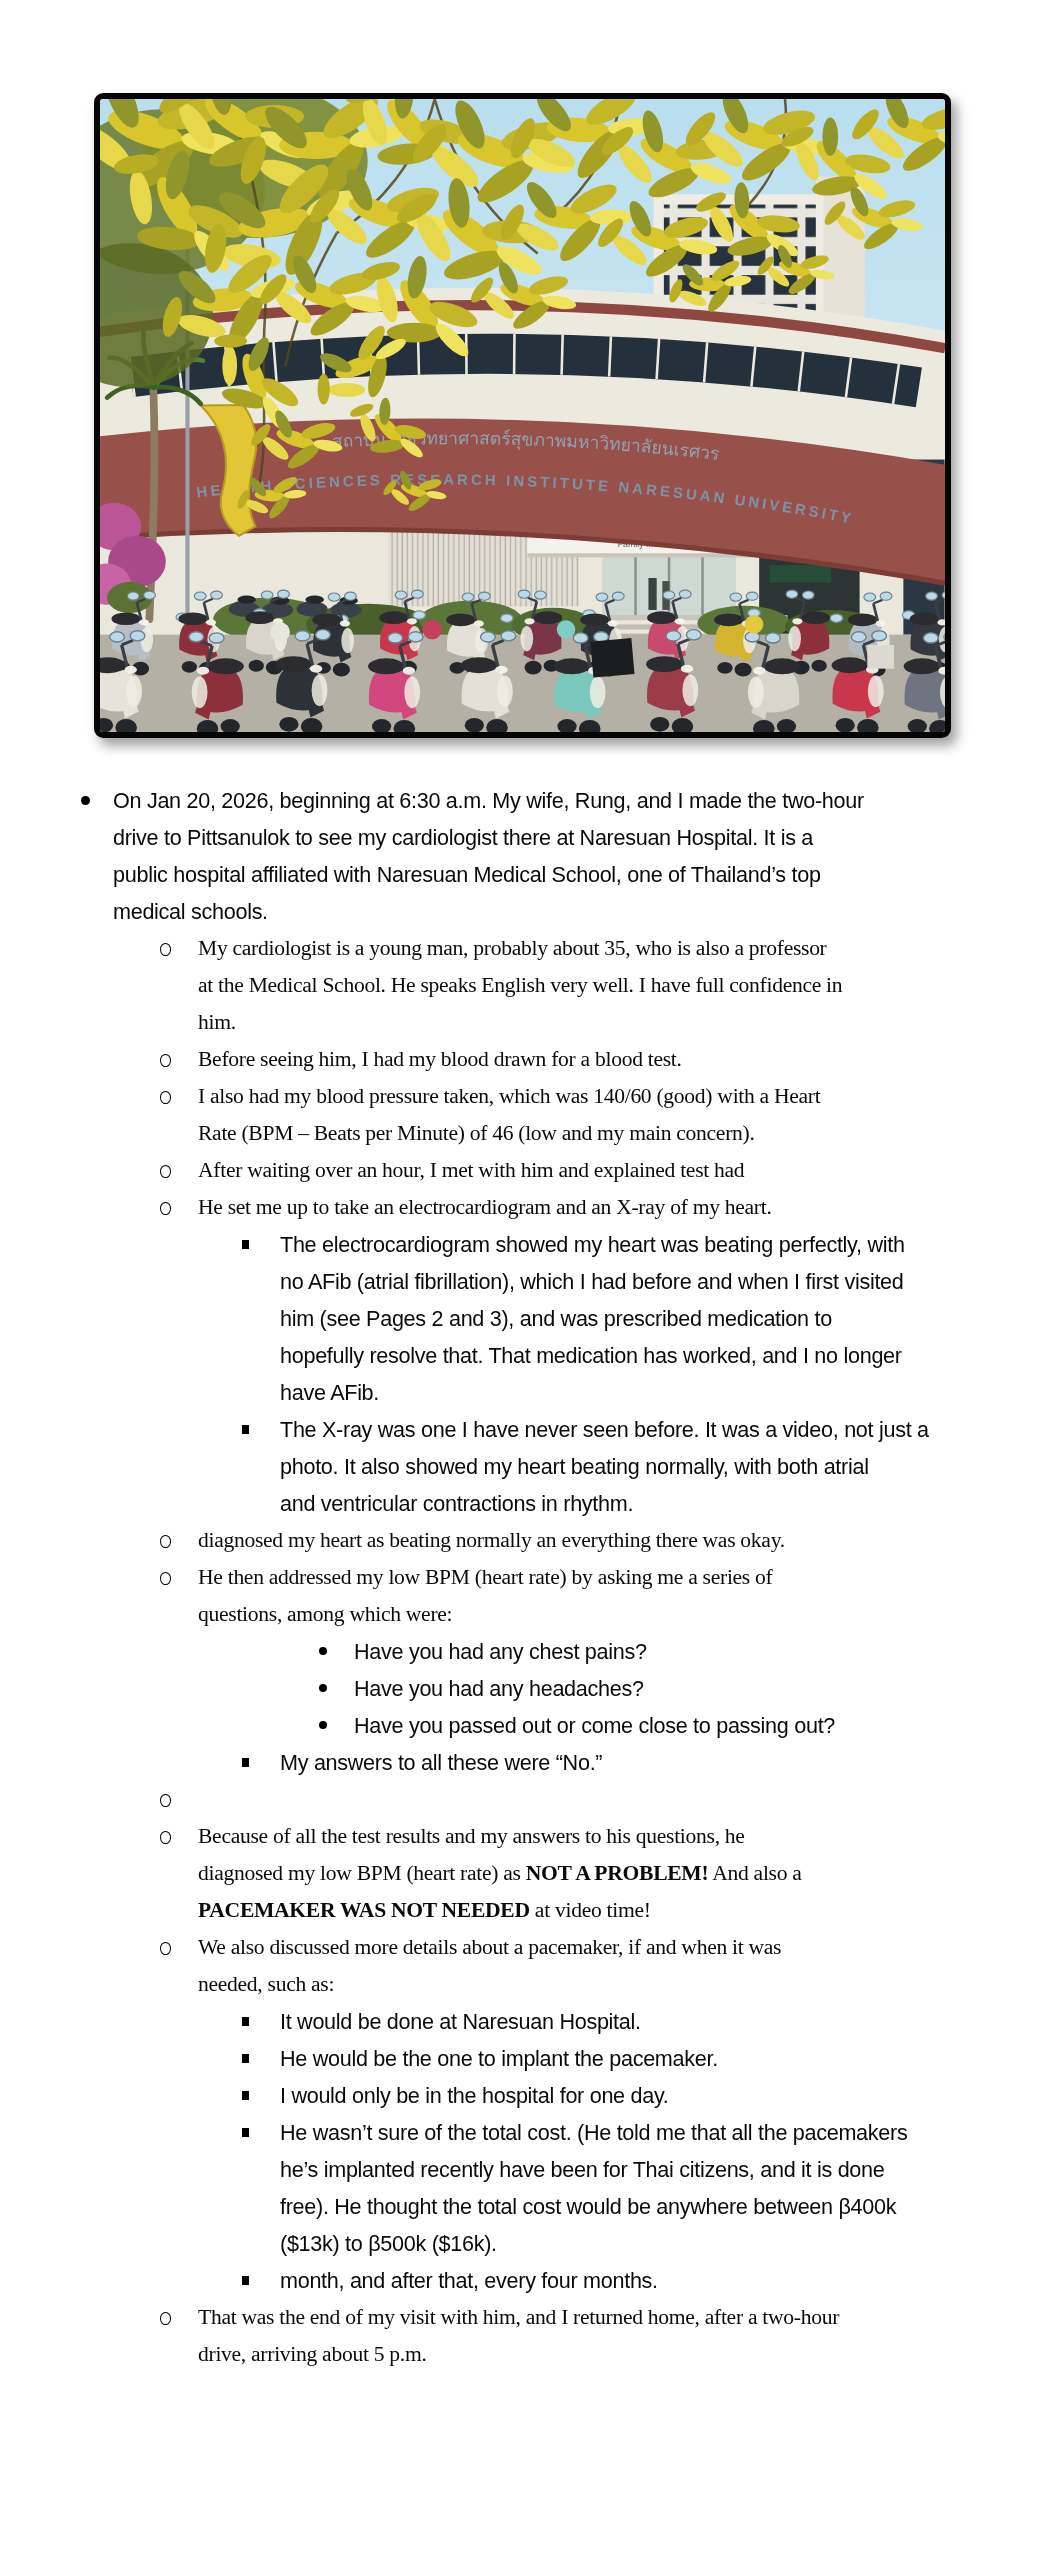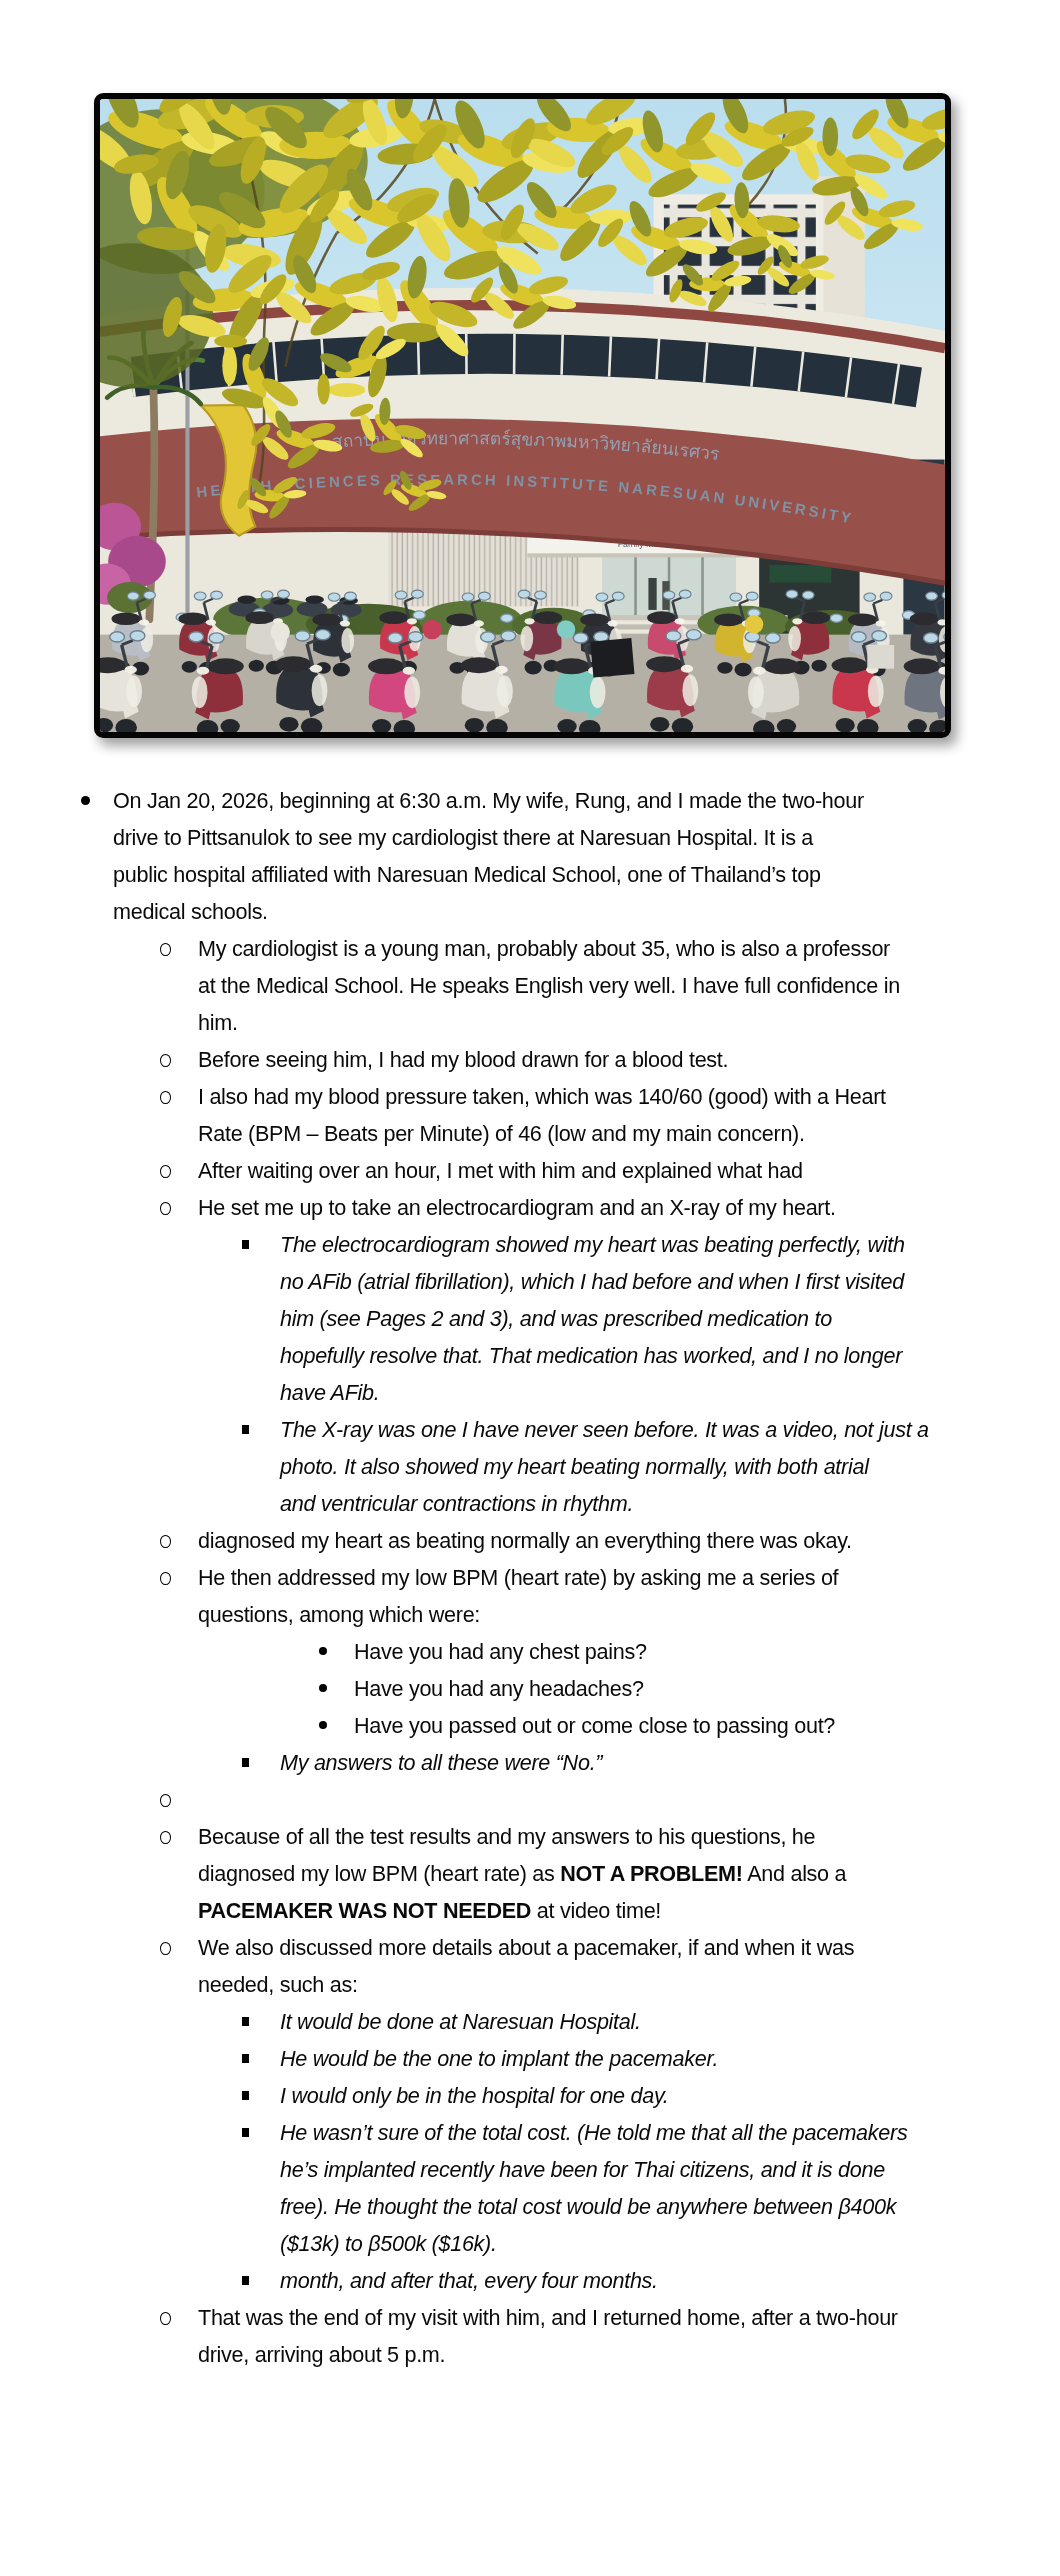--- a/index.html
+++ b/index.html
@@ -22,22 +22,22 @@
   .b{font-weight:bold;}
   .bullet{position:absolute;display:block;}
   .bullet-disc{width:8.8px;height:8.8px;background:#000;border-radius:50%;top:14px;}
   .bullet-circle{width:8.8px;height:10.8px;border:1.5px solid #000;border-radius:50%;background:transparent;top:13px;}
   .bullet-square{width:7.2px;height:8.8px;background:#000;top:14px;}
   .l1 > .bullet{left:81px;}
   .l2 > .bullet{left:160px;}
   .l3 > .bullet{left:242px;}
   .l4 > .bullet{left:319px;width:8.2px;height:8.2px;}
   .l1 .txt{margin-left:113px;}
-  .l2 .txt{margin-left:198px;}
-  .l3 .txt{margin-left:280px;font-style:italic;}
+  .l2 .txt{margin-left:198px;font-family:Liberation Serif, serif;}
+  .l3 .txt{margin-left:280px;}
   .l4 .txt{margin-left:354px;}
 </style>
 </head>
 <body>
 
 <div id="page">
 
   <div id="photo-frame">
     <svg viewBox="0 0 1641 1229" preserveAspectRatio="xMidYMid slice" aria-hidden="true">
       <defs>
@@ -291,21 +291,21 @@
       <div class="li l2">
         <span class="bullet bullet-circle"></span>
         <div class="txt">
           <div class="ln"><span>I also had my blood pressure taken, which was 140/60 (good) with a Heart</span></div>
           <div class="ln"><span>Rate (BPM – Beats per Minute) of 46 (low and my main concern).</span></div>
         </div>
       </div>
       <div class="li l2">
         <span class="bullet bullet-circle"></span>
         <div class="txt">
-          <div class="ln"><span>After waiting over an hour, I met with him and explained what had</span></div>
+          <div class="ln"><span>After waiting over an hour, I met with him and explained test had</span></div>
         </div>
       </div>
       <div class="li l2">
         <span class="bullet bullet-circle"></span>
         <div class="txt">
           <div class="ln"><span>He set me up to take an electrocardiogram and an X-ray of my heart.</span></div>
         </div>
       </div>
       <div class="li l3">
         <span class="bullet bullet-square"></span>

